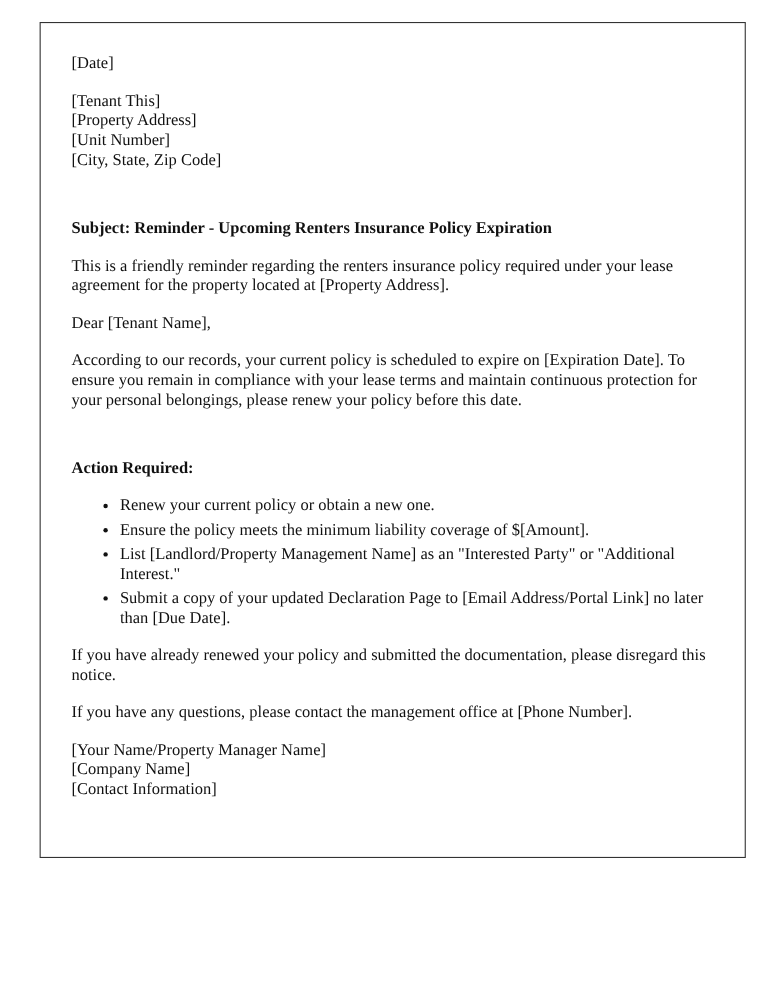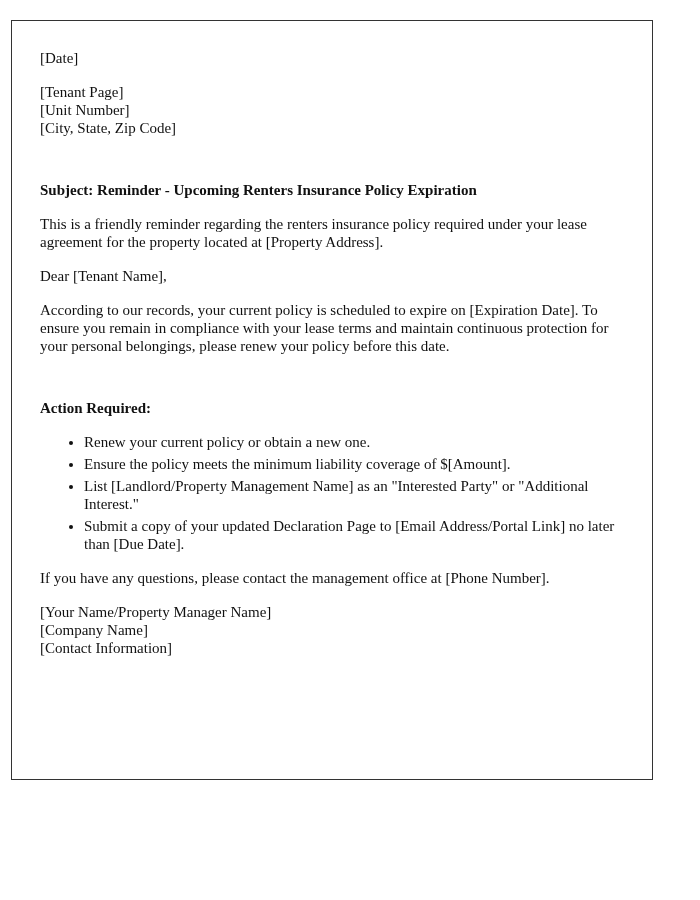--- a/index.html
+++ b/index.html
@@ -1,19 +1,19 @@
 <!DOCTYPE html>
 <html><head>
   <meta charset="utf-8">
   <style>
     html, body { margin: 0; padding: 0; background: #ffffff; }
     body { width: 700px; height: 900px; position: relative; }
     .letter {
       position: absolute;
-      left: 11px; top: 20px;
+      left: 36px; top: 20px;
       width: 612px; height: 730px;
       border: 1px solid #333333;
       padding: 28px 0 0 28px;
       box-sizing: content-box;
       font-family: "Liberation Serif", serif;
       font-size: 15px;
       line-height: 18px;
       color: #111111;
     }
     .content { width: 590px; }
@@ -26,21 +26,22 @@
     strong { font-weight: normal; }
   </style>
 </head>
 <body>
 
 <div class="letter">
   <div class="content">
     <p>[Date]</p>
 
     <div class="addr">
-      <div>[Tenant Page]</div>
+      <div>[Tenant This]</div>
+      <div>[Property Address]</div>
       <div>[Unit Number]</div>
       <div>[City, State, Zip Code]</div>
     </div>
 
     <p class="subject">Subject: Reminder - Upcoming Renters Insurance Policy Expiration</p>
 
     <p>This is a friendly reminder regarding the renters insurance policy required under your lease agreement for the property located at [Property Address].</p>
 
     <p>Dear [Tenant Name],</p>
 
@@ -48,20 +49,21 @@
 
     <p class="action">Action Required:</p>
 
     <ul>
       <li>Renew your current policy or obtain a new one.</li>
       <li>Ensure the policy meets the minimum liability coverage of $[Amount].</li>
       <li>List [Landlord/Property Management Name] as an "Interested Party" or "Additional Interest."</li>
       <li>Submit a copy of your updated Declaration Page to [Email Address/Portal Link] no later than [Due Date].</li>
     </ul>
 
+    <p>If you have already renewed your policy and submitted the documentation, please disregard this notice.</p>
 
     <p>If you have any questions, please contact the management office at [Phone Number].</p>
 
 
     <div class="addr">
       <div>[Your Name/Property Manager Name]</div>
       <div>[Company Name]</div>
       <div>[Contact Information]</div>
     </div>
   </div>

